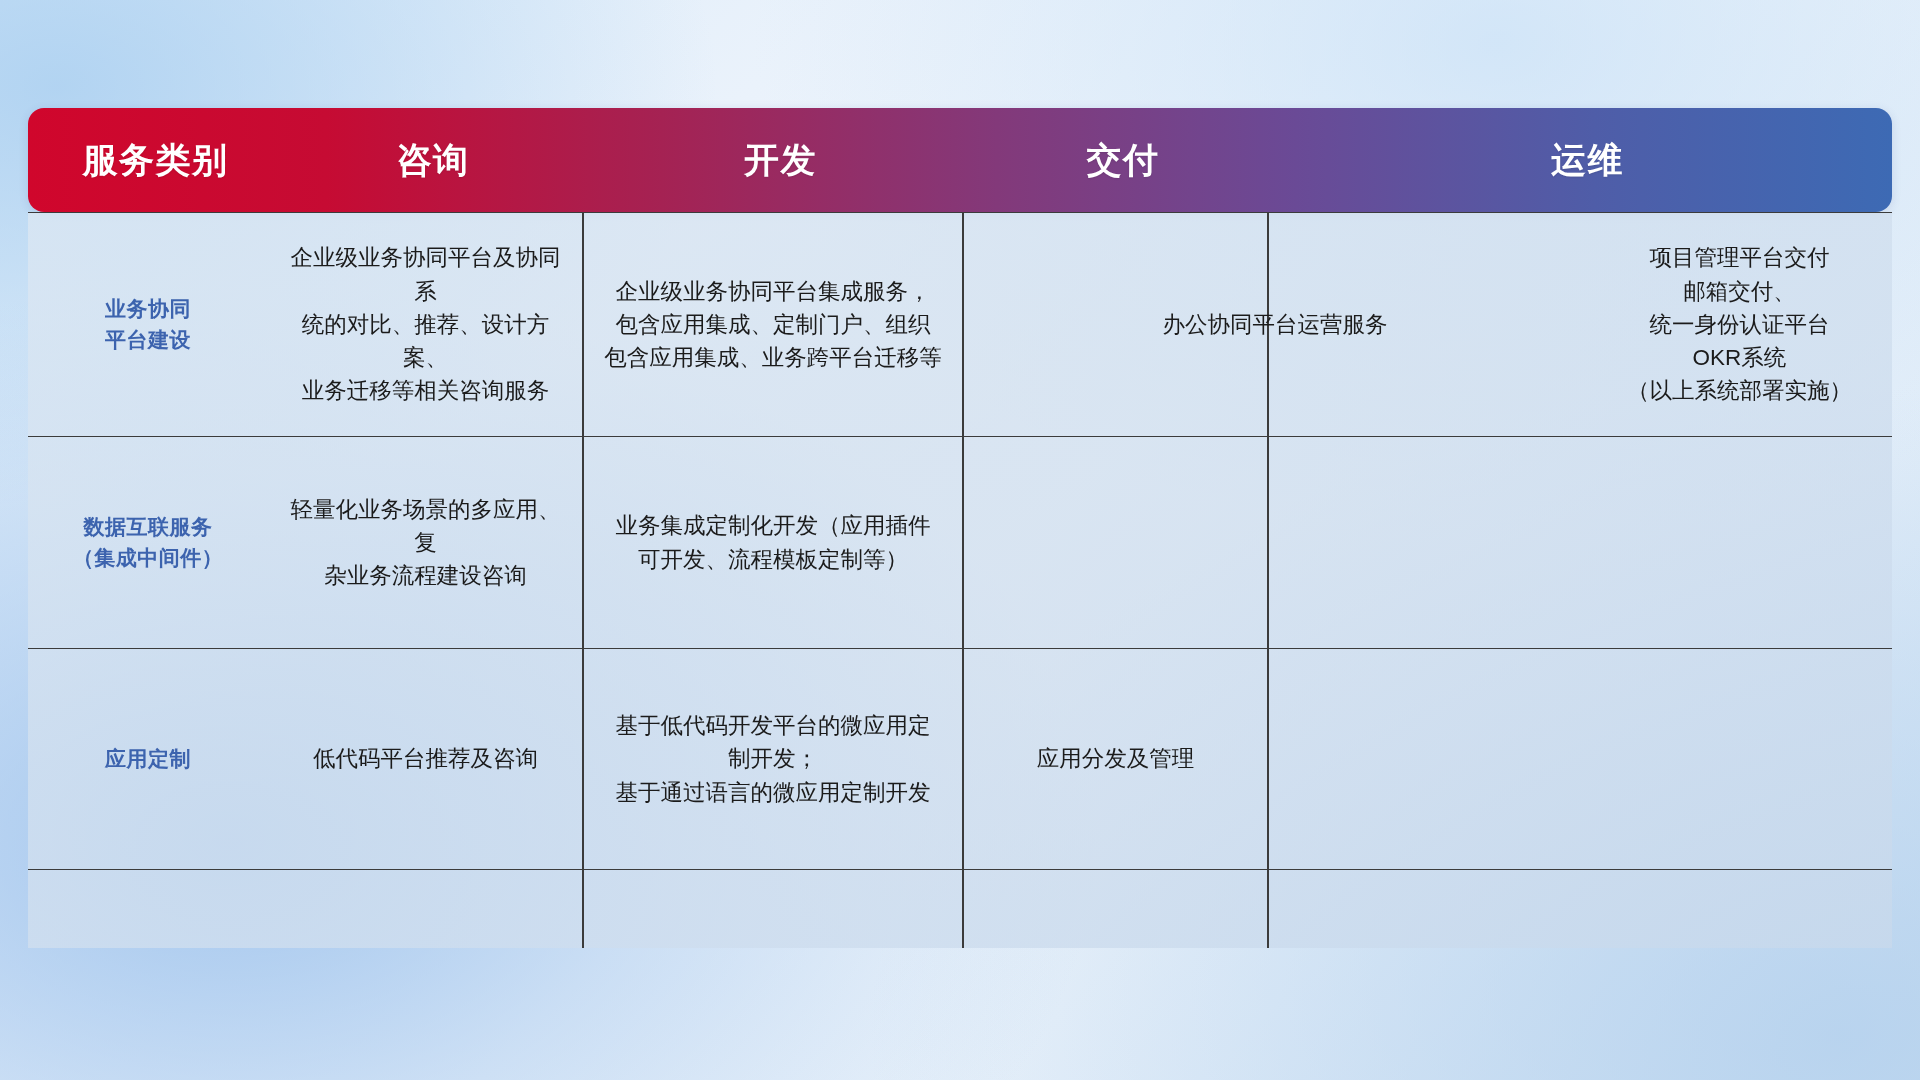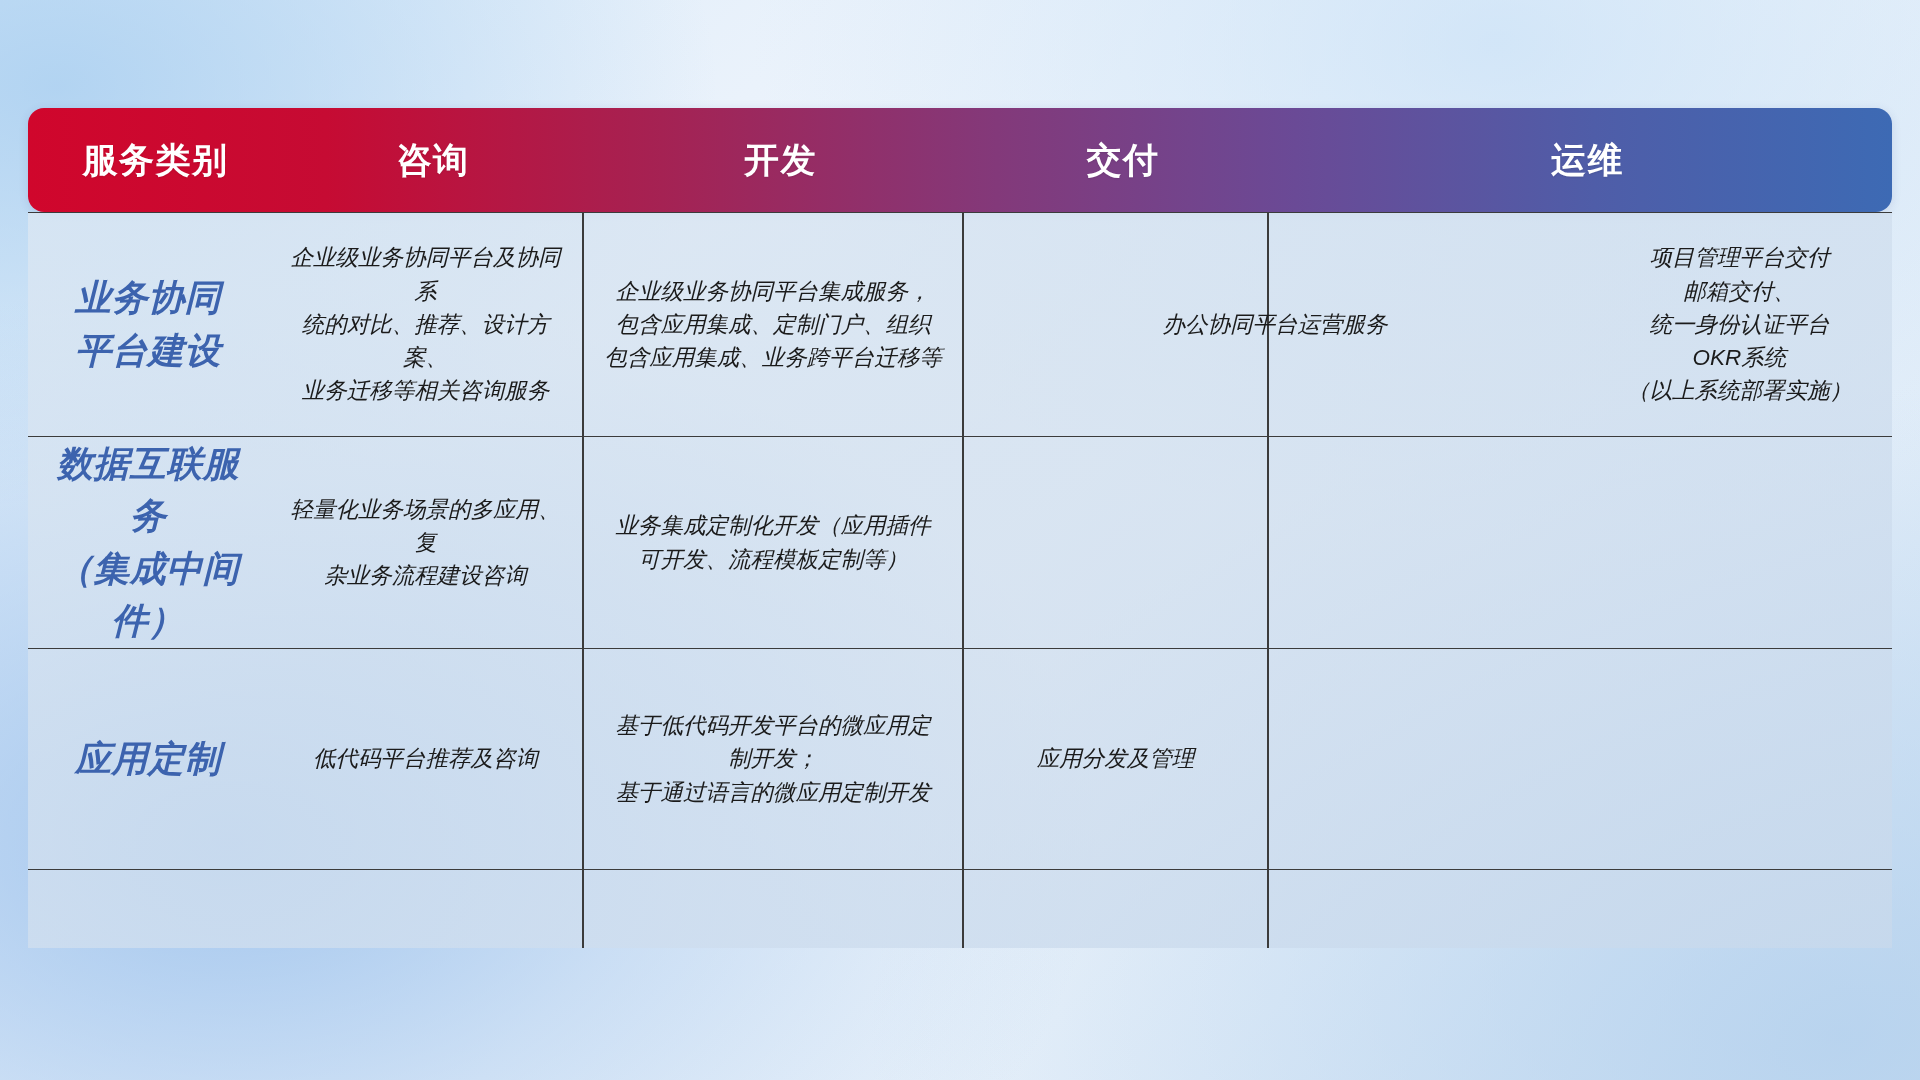--- a/index.html
+++ b/index.html
@@ -76,26 +76,25 @@
   .brow:last-child { border-bottom:1.6px solid #3b3b3b; }
 
   .bcell {
     display:flex; align-items:center; justify-content:center;
     padding:28px 16px;
     text-align:center;
     color:#1b1b1b;
     font-size:22.5px;
     line-height:1.48;
     white-space:pre-line;
-    font-style:italic;
   }
   .bcell.label {
     color:#3c63ae;
     font-weight:bold;
-    font-size:36px;
+    font-size:21px;
     line-height:1.45;
     letter-spacing:0.5px;
   }
 
   
   .c1 { flex:0 0 240px; }
   .c2 { flex:0 0 315px; }
   .c3 { flex:0 0 380px; }
   .c4 { flex:0 0 305px; }
   .c5 { flex:0 0 auto; width:624px; }

